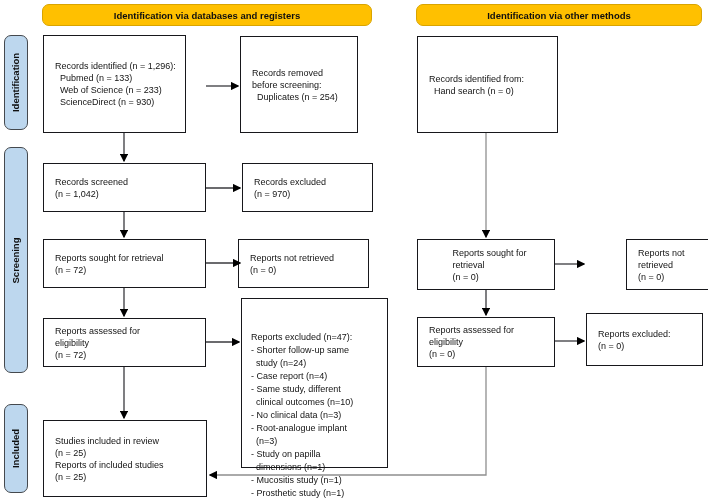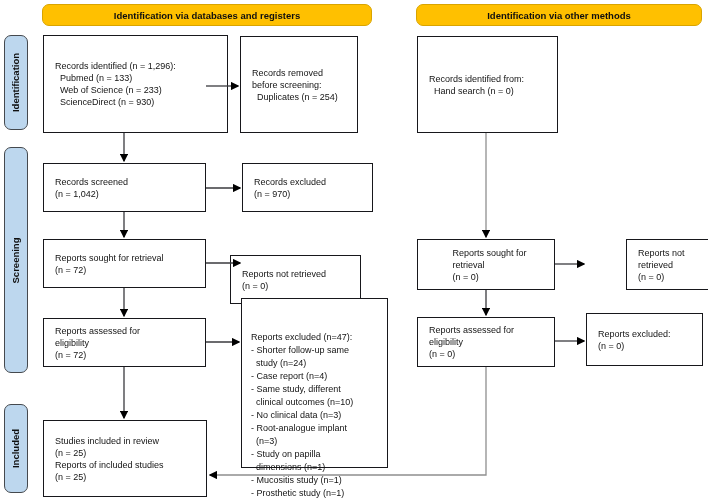--- a/index.html
+++ b/index.html
@@ -50,21 +50,21 @@
   <div class="side-tab" style="left:4px; top:35px; width:24px; height:95px;">
     <span class="vtext">Identification</span>
   </div>
   <div class="side-tab" style="left:4px; top:147px; width:24px; height:226px;">
     <span class="vtext">Screening</span>
   </div>
   <div class="side-tab" style="left:4px; top:404px; width:24px; height:89px;">
     <span class="vtext">Included</span>
   </div>
 
-  <div class="fbox" style="left:43px; top:35px; width:185px; height:98px;">
+  <div class="fbox" style="left:43px; top:35px; width:143px; height:98px;">
     <div class="box-text">Records identified (n = 1,296):
   Pubmed (n = 133)
   Web of Science (n = 233)
   ScienceDirect (n = 930)</div>
   </div>
   <div class="fbox" style="left:43px; top:163px; width:163px; height:49px;">
     <div class="box-text">Records screened
 (n = 1,042)</div>
   </div>
   <div class="fbox" style="left:43px; top:239px; width:163px; height:49px;">
@@ -85,21 +85,21 @@
 
   <div class="fbox" style="left:240px; top:36px; width:118px; height:97px;">
     <div class="box-text">Records removed
 before screening:
   Duplicates (n = 254)</div>
   </div>
   <div class="fbox" style="left:242px; top:163px; width:131px; height:49px;">
     <div class="box-text">Records excluded
 (n = 970)</div>
   </div>
-  <div class="fbox" style="left:230px; top:239px; width:131px; height:49px;margin-top:16px;">
+  <div class="fbox" style="left:238px; top:239px; width:131px; height:49px;">
     <div class="box-text">Reports not retrieved
 (n = 0)</div>
   </div>
   <div class="fbox listbox" style="left:241px; top:298px; width:147px; height:170px;">
     <div class="box-text">Reports excluded (n=47):
 - Shorter follow-up same
   study (n=24)
 - Case report (n=4)
 - Same study, different
   clinical outcomes (n=10)

